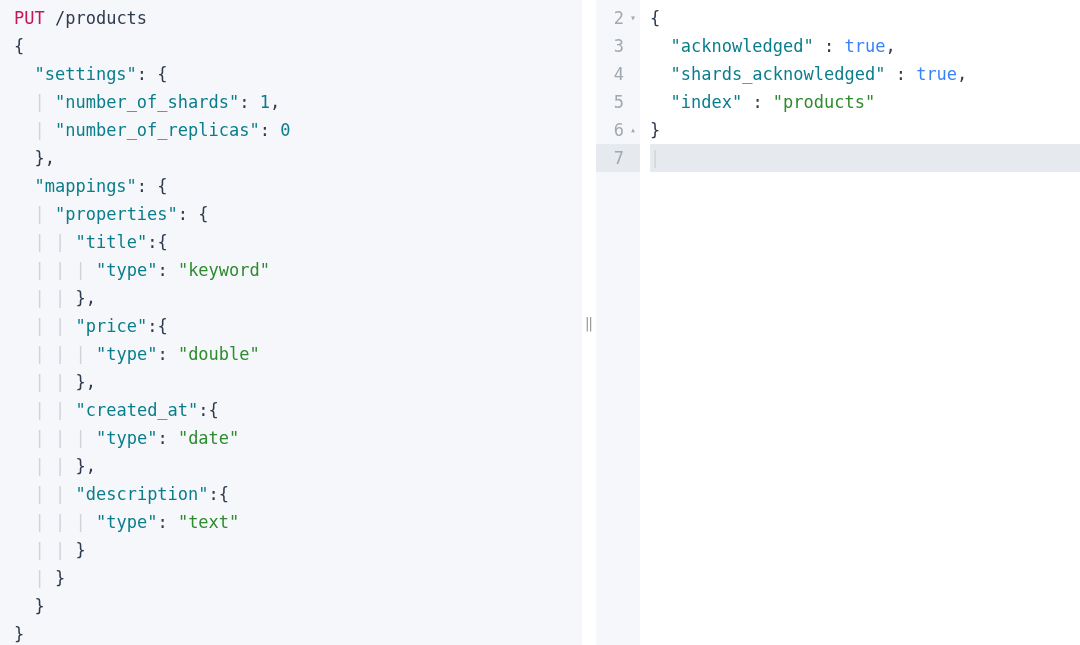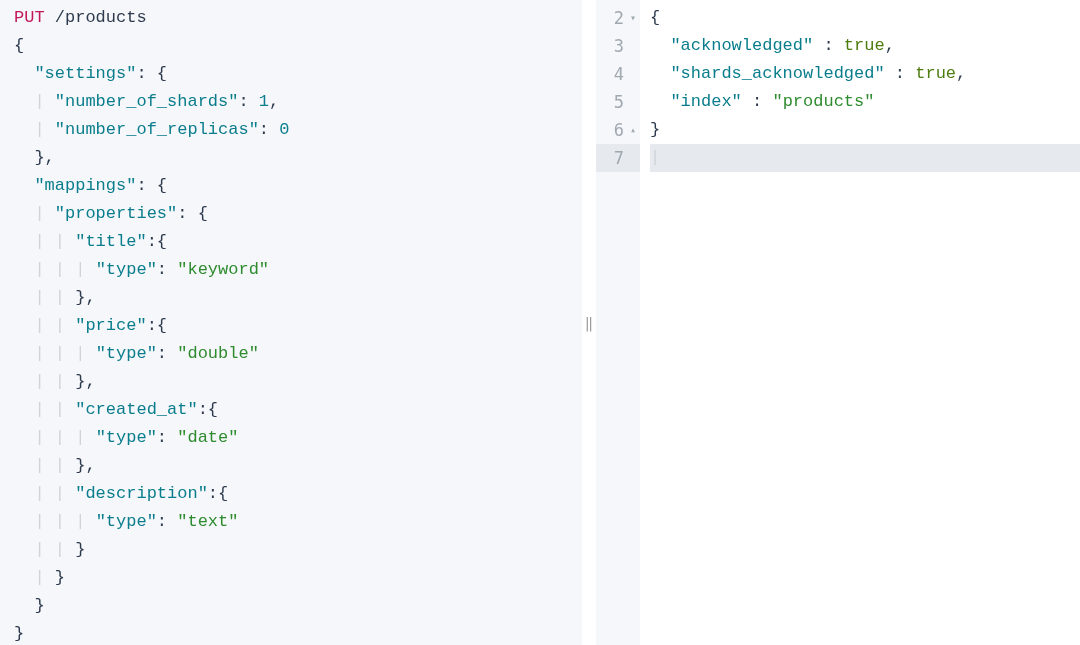--- a/index.html
+++ b/index.html
@@ -63,33 +63,32 @@
       display: inline-block;
     }
     .code-area {
       flex: 1;
       padding: 4px 0 4px 10px;
     }
     .line {
       height: 28px;
       line-height: 28px;
       white-space: pre;
-      font-family: Liberation Mono, monospace;
     }
     .line.current {
       background: #e6e9ee;
     }
     
     .method { color: #c2185b; }
     .path   { color: #2e3b4e; }
     .punc   { color: #2e3b4e; }
     .key    { color: #0a7d8c; }
     .string { color: #2e8b2e; }
     .num    { color: #0a7d8c; }
-    .bool   { color: #4d7c0f; }
+    .bool   { color: #3b82f6; }
     .guide  { color: #cfd4da; }
   </style>
 </head>
 <body>
 
 <div class="left-pane">
   <div class="line"><span class="method">PUT</span><span class="punc"> </span><span class="path">/products</span></div>
   <div class="line"><span class="punc">{</span></div>
   <div class="line"><span class="punc">  </span><span class="key">"settings"</span><span class="punc">: {</span></div>
   <div class="line"><span class="punc">  </span><span class="guide">|</span><span class="punc"> </span><span class="key">"number_of_shards"</span><span class="punc">: </span><span class="num">1</span><span class="punc">,</span></div>

